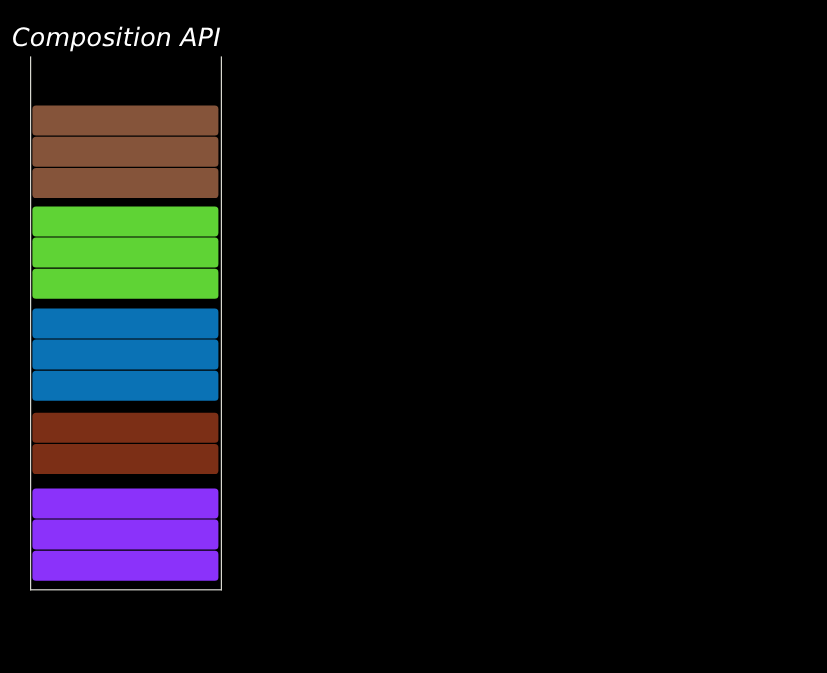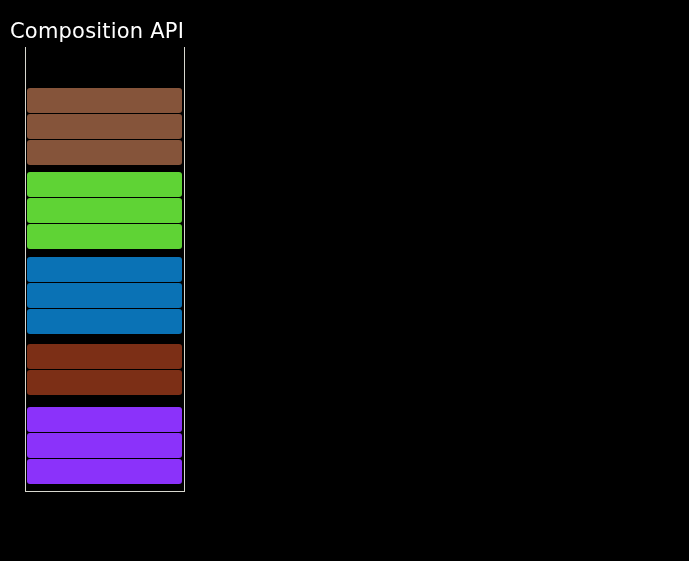--- a/index.html
+++ b/index.html
@@ -29,20 +29,21 @@
   .page-title {
     position: absolute;
     left: 10px;
     top: 18px;
     font-size: 21px;
     line-height: 26px;
     font-weight: 400;
     color: #ffffff;
     letter-spacing: 0.2px;
     white-space: nowrap;
+    font-style: italic;
   }
 
   
   .bar-container {
     position: absolute;
     left: 25px;
     top: 47px;
     width: 160px;
     height: 445px;
     box-sizing: border-box;

